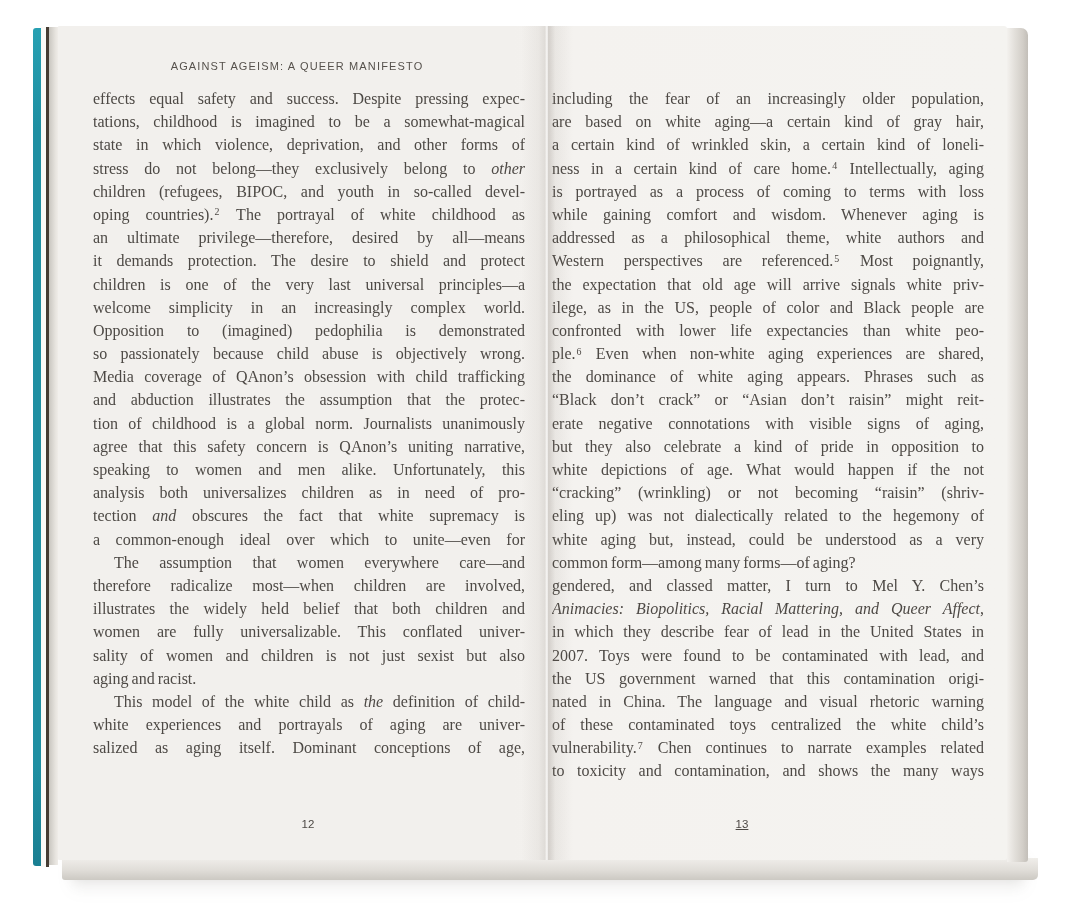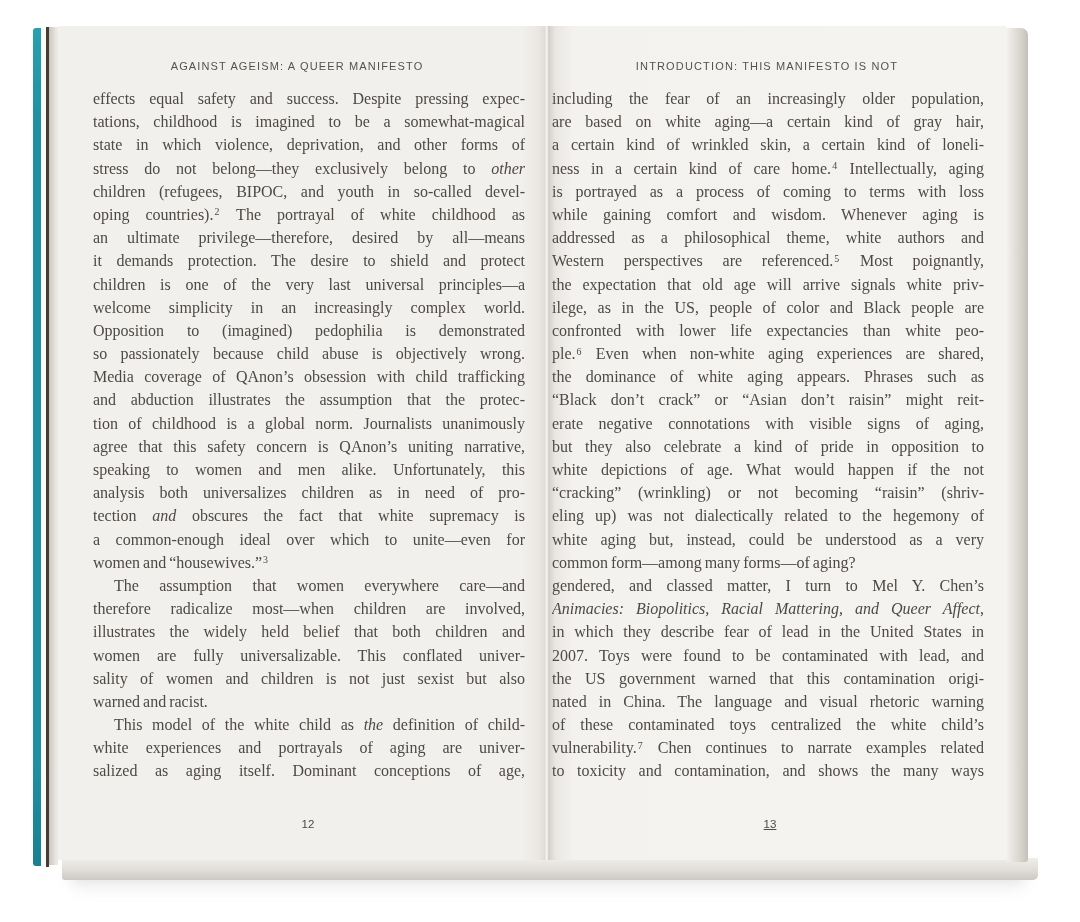--- a/index.html
+++ b/index.html
@@ -42,38 +42,37 @@
   .block-right{left:494px;}
   .line{text-align:justify;text-align-last:justify;height:23.2px;overflow:hidden;white-space:normal;}
   .line.end{text-align-last:left;}
   .line.para{text-indent:21px;}
   .line em{font-style:italic;}
   .line sup{font-size:0.62em;vertical-align:0.45em;line-height:0;margin:0 1px;}
   
   .page-number{position:absolute;top:792px;width:430px;text-align:center;
                font-family:"Liberation Sans","DejaVu Sans",sans-serif;font-size:11.5px;color:#4d4945;}
   .num-left{left:35px;}
-  .num-right{left:497px;text-decoration:underline;}
+  .num-right{left:469px;text-decoration:underline;}
 </style>
 </head>
 <body>
 
 <div class="scene">
   <div class="book-shadow"></div>
 
   <div class="cover-edge-teal"></div>
   <div class="cover-sliver"></div>
   <div class="cover-darkline"></div>
   <div class="page-edges-left"></div>
   <div class="page-edges-bottom"></div>
   <div class="fore-edge"></div>
 
   <div class="spread">
     <div class="running-head head-left">AGAINST AGEISM: A QUEER MANIFESTO</div>
-    <div class="running-head head-right">INTRODUCTION: THIS MANIFESTO IS NOT</div>
 
     <div class="text-block block-left">
         <div class="line">effects equal safety and success. Despite pressing expec-</div>
         <div class="line">tations, childhood is imagined to be a somewhat-magical</div>
         <div class="line">state in which violence, deprivation, and other forms of</div>
         <div class="line">stress do not belong—they exclusively belong to <em>other</em></div>
         <div class="line">children (refugees, BIPOC, and youth in so-called devel-</div>
         <div class="line">oping countries).<sup>2</sup> The portrayal of white childhood as</div>
         <div class="line">an ultimate privilege—therefore, desired by all—means</div>
         <div class="line">it demands protection. The desire to shield and protect</div>
@@ -82,27 +81,26 @@
         <div class="line">Opposition to (imagined) pedophilia is demonstrated</div>
         <div class="line">so passionately because child abuse is objectively wrong.</div>
         <div class="line">Media coverage of QAnon’s obsession with child trafficking</div>
         <div class="line">and abduction illustrates the assumption that the protec-</div>
         <div class="line">tion of childhood is a global norm. Journalists unanimously</div>
         <div class="line">agree that this safety concern is QAnon’s uniting narrative,</div>
         <div class="line">speaking to women and men alike. Unfortunately, this</div>
         <div class="line">analysis both universalizes children as in need of pro-</div>
         <div class="line">tection <em>and</em> obscures the fact that white supremacy is</div>
         <div class="line">a common-enough ideal over which to unite—even for</div>
-        <div class="line end">women and “housewives.”<sup>3</sup></div>
         <div class="line para">The assumption that women everywhere care—and</div>
         <div class="line">therefore radicalize most—when children are involved,</div>
         <div class="line">illustrates the widely held belief that both children and</div>
         <div class="line">women are fully universalizable. This conflated univer-</div>
         <div class="line">sality of women and children is not just sexist but also</div>
-        <div class="line end">warned and racist.</div>
+        <div class="line end">aging and racist.</div>
         <div class="line para">This model of the white child as <em>the</em> definition of child-</div>
         <div class="line">white experiences and portrayals of aging are univer-</div>
         <div class="line">salized as aging itself. Dominant conceptions of age,</div>
       </div>
     <div class="text-block block-right">
         <div class="line">including the fear of an increasingly older population,</div>
         <div class="line">are based on white aging—a certain kind of gray hair,</div>
         <div class="line">a certain kind of wrinkled skin, a certain kind of loneli-</div>
         <div class="line">ness in a certain kind of care home.<sup>4</sup> Intellectually, aging</div>
         <div class="line">is portrayed as a process of coming to terms with loss</div>

